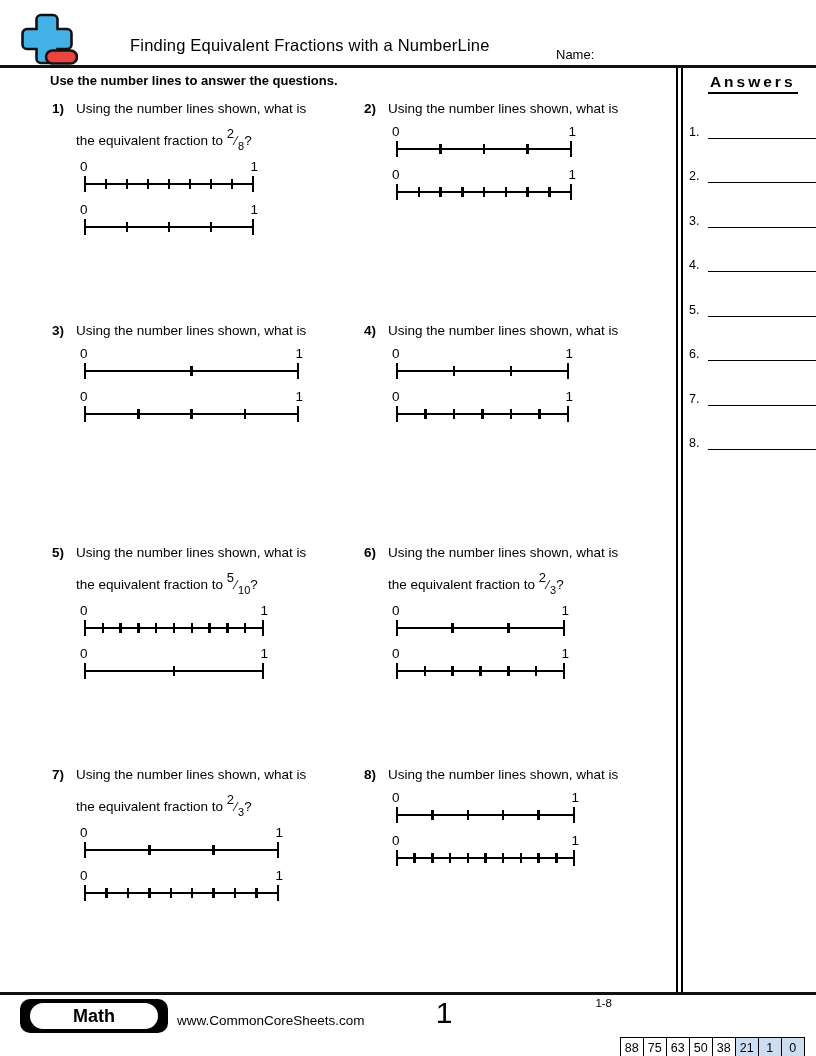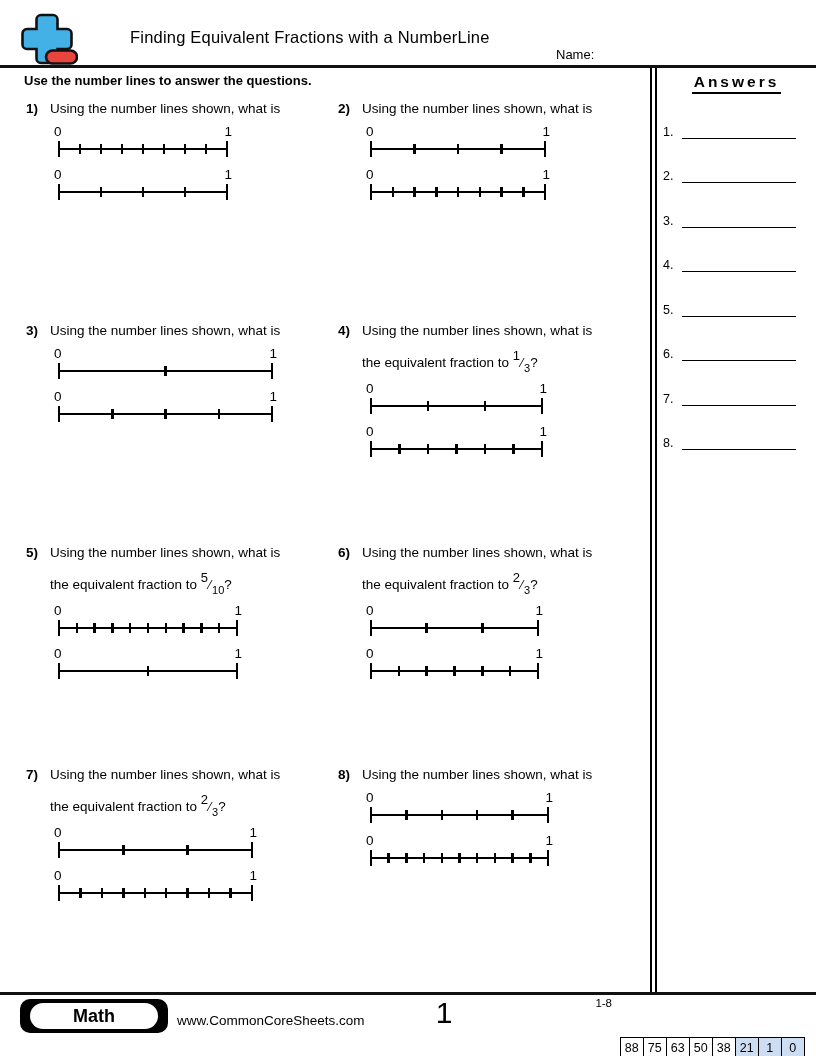--- a/index.html
+++ b/index.html
@@ -5,25 +5,25 @@
   * { margin:0; padding:0; box-sizing:border-box; }
   html,body { background:#888; }
   .page {
     position:relative; width:816px; height:1056px; margin:0 auto;
     background:#fff; color:#000;
     font-family:"Liberation Sans", sans-serif; overflow:hidden;
   }
   
   .header { position:relative; height:68px; border-bottom:3px solid #111; }
   .logo { position:absolute; left:20px; top:12px; }
-  .page-title { position:absolute; left:130px; top:28px; font-size:16.5px; letter-spacing:.2px; }
+  .page-title { position:absolute; left:130px; top:36px; font-size:16.5px; letter-spacing:.2px; }
   .name-label { position:absolute; left:556px; top:47px; font-size:13px; }
   
   .content-row { display:flex; height:924px; }
-  .main-col { width:650px; }
+  .main-col { width:650px;margin-left:26px; }
   .instruction { font-weight:bold; font-size:13px; padding:5px 0 0 24px; }
   .questions-grid {
     display:grid; grid-template-columns:312px 312px; grid-auto-rows:222px;
     margin:8px 0 0 26px;
   }
   .question { font-size:13.5px; }
   .q-head { display:flex; }
   .q-num { font-weight:bold; width:24px; flex:none; line-height:26px; }
   .q-text { line-height:26px; }
   .frac sup { font-size:13px; position:relative; top:-1px; }
@@ -85,20 +85,21 @@
 
   <div class="content-row">
     <div class="main-col">
       <div class="instruction">Use the number lines to answer the questions.</div>
       <div class="questions-grid" id="questions-grid">
           <div class="question">
             <div class="q-head">
               <span class="q-num">1)</span>
               <div class="q-text">
                 <div>Using the number lines shown, what is</div>
+                <div>the equivalent fraction to <span class="frac"><sup>2</sup><span class="slash">⁄</span><sub>8</sub></span>?</div>
               </div>
             </div>
             <div class="nl-block">
               <div class="nl-labels" style="width: 178px;">
                 <span>0</span>
                 <span>1</span>
               </div>
               <div class="numberline" style="width: 168px;">
                 <div class="nl-track"></div>
                 <div class="tick end" style="left: calc(0% - 1.25px);"></div>
@@ -193,21 +194,20 @@
                 <div class="tick mid" style="left: calc(75% - 1.25px);"></div>
                 <div class="tick end" style="left: calc(100% - 1.25px);"></div>
               </div>
             </div>
           </div>
           <div class="question">
             <div class="q-head">
               <span class="q-num">4)</span>
               <div class="q-text">
                 <div>Using the number lines shown, what is</div>
-                <div>the equivalent fraction to <span class="frac"><sup>1</sup><span class="slash">⁄</span><sub>3</sub></span>?</div>
               </div>
             </div>
             <div class="nl-block">
               <div class="nl-labels" style="width: 181px;">
                 <span>0</span>
                 <span>1</span>
               </div>
               <div class="numberline" style="width: 171px;">
                 <div class="nl-track"></div>
                 <div class="tick end" style="left: calc(0% - 1.25px);"></div>

